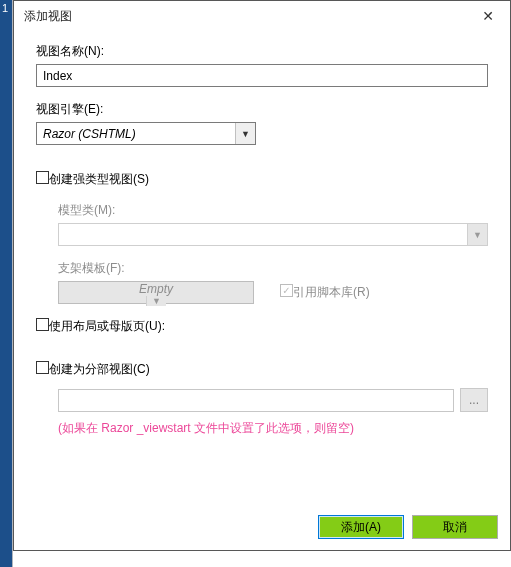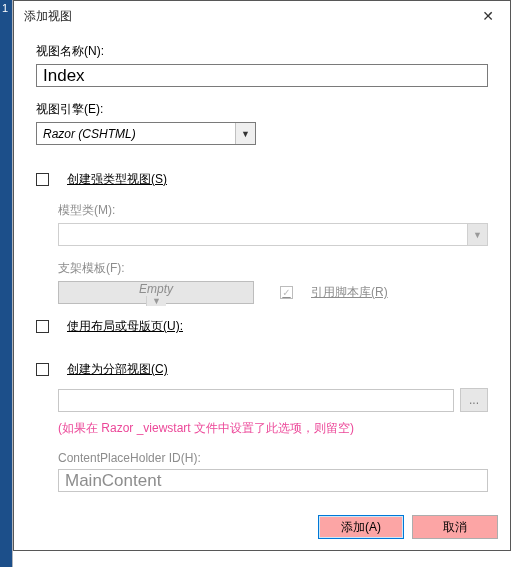--- a/index.html
+++ b/index.html
@@ -58,21 +58,21 @@
     display:block;
     color:#000;
     margin-bottom: 4px;
   }
   label.fld.disabled, .disabled { color:#8d8d8d; }
   input.text {
     width: 100%;
     height: 23px;
     border: 1px solid #7a7a7a;
     padding: 2px 6px;
-    font-size: 17px;
+    font-size: 12px;
     background:#fff;
     color:#000;
   }
   input.text.disabled {
     background:#fff; color:#8d8d8d; border-color:#c7c7c7;
   }
   .select {
     width: 220px;
     height: 23px;
     border: 1px solid #7a7a7a;
@@ -97,23 +97,22 @@
   }
   .select.disabledlite {
     background:#fff;
     border-color:#cfcfcf;
     color:#8d8d8d;
   }
   .select.disabled .selbtn,
   .select.disabledlite .selbtn { background:#e6e6e6; color:#999; border-left-color:#d0d0d0;}
   .indent { margin-left: 22px; }
   .chkline {
-    display:flex; align-items:center;
-    gap:18px;
-    text-decoration:underline;
+    display:flex; 
+    gap:0;
   }
   .chkbox {
     width:13px; height:13px;
     border:1px solid #333;
     background:#fff;
     display:inline-flex; align-items:center; justify-content:center;
     font-size:10px; color:#333;
   }
   .chkbox.disabled { border-color:#bcbcbc; color:#bcbcbc; }
   .scaffold-row {
@@ -139,21 +138,21 @@
   .footer {
     position:absolute; bottom:0; left:0; right:0;
     height:46px;
     display:flex; align-items:center; justify-content:flex-end;
     gap:8px;
     padding: 0 12px;
   }
   .btn {
     min-width:86px; height:24px;
     border:1px solid #adadad;
-    background:#fca5a5;
+    background:#84cc16;
     display:flex; align-items:center; justify-content:center;
     font-size:12px; color:#000;
     padding: 0 10px;
   }
   .btn.primary {
     border:1px solid #0078d7;
     box-shadow: inset 0 0 0 1px #cde6f7;
   }
 </style>
 </head>
@@ -235,24 +234,20 @@
       <div class="row tight indent">
         <div class="layout-row">
           <input class="text disabled" type="text" value="" style="">
           <div class="browsebtn">
             <span>...</span>
           </div>
         </div>
         <div class="hint">(如果在 Razor _viewstart 文件中设置了此选项，则留空)</div>
       </div>
 
-      <div class="row indent">
-        <label class="fld disabled">ContentPlaceHolder ID(H):</label>
-        <input class="text disabled" type="text" value="MainContent" style="">
-      </div>
 
     </div>
 
     <div class="footer">
       <div class="btn primary">
         <span>添加(A)</span>
       </div>
       <div class="btn">
         <span>取消</span>
       </div>

